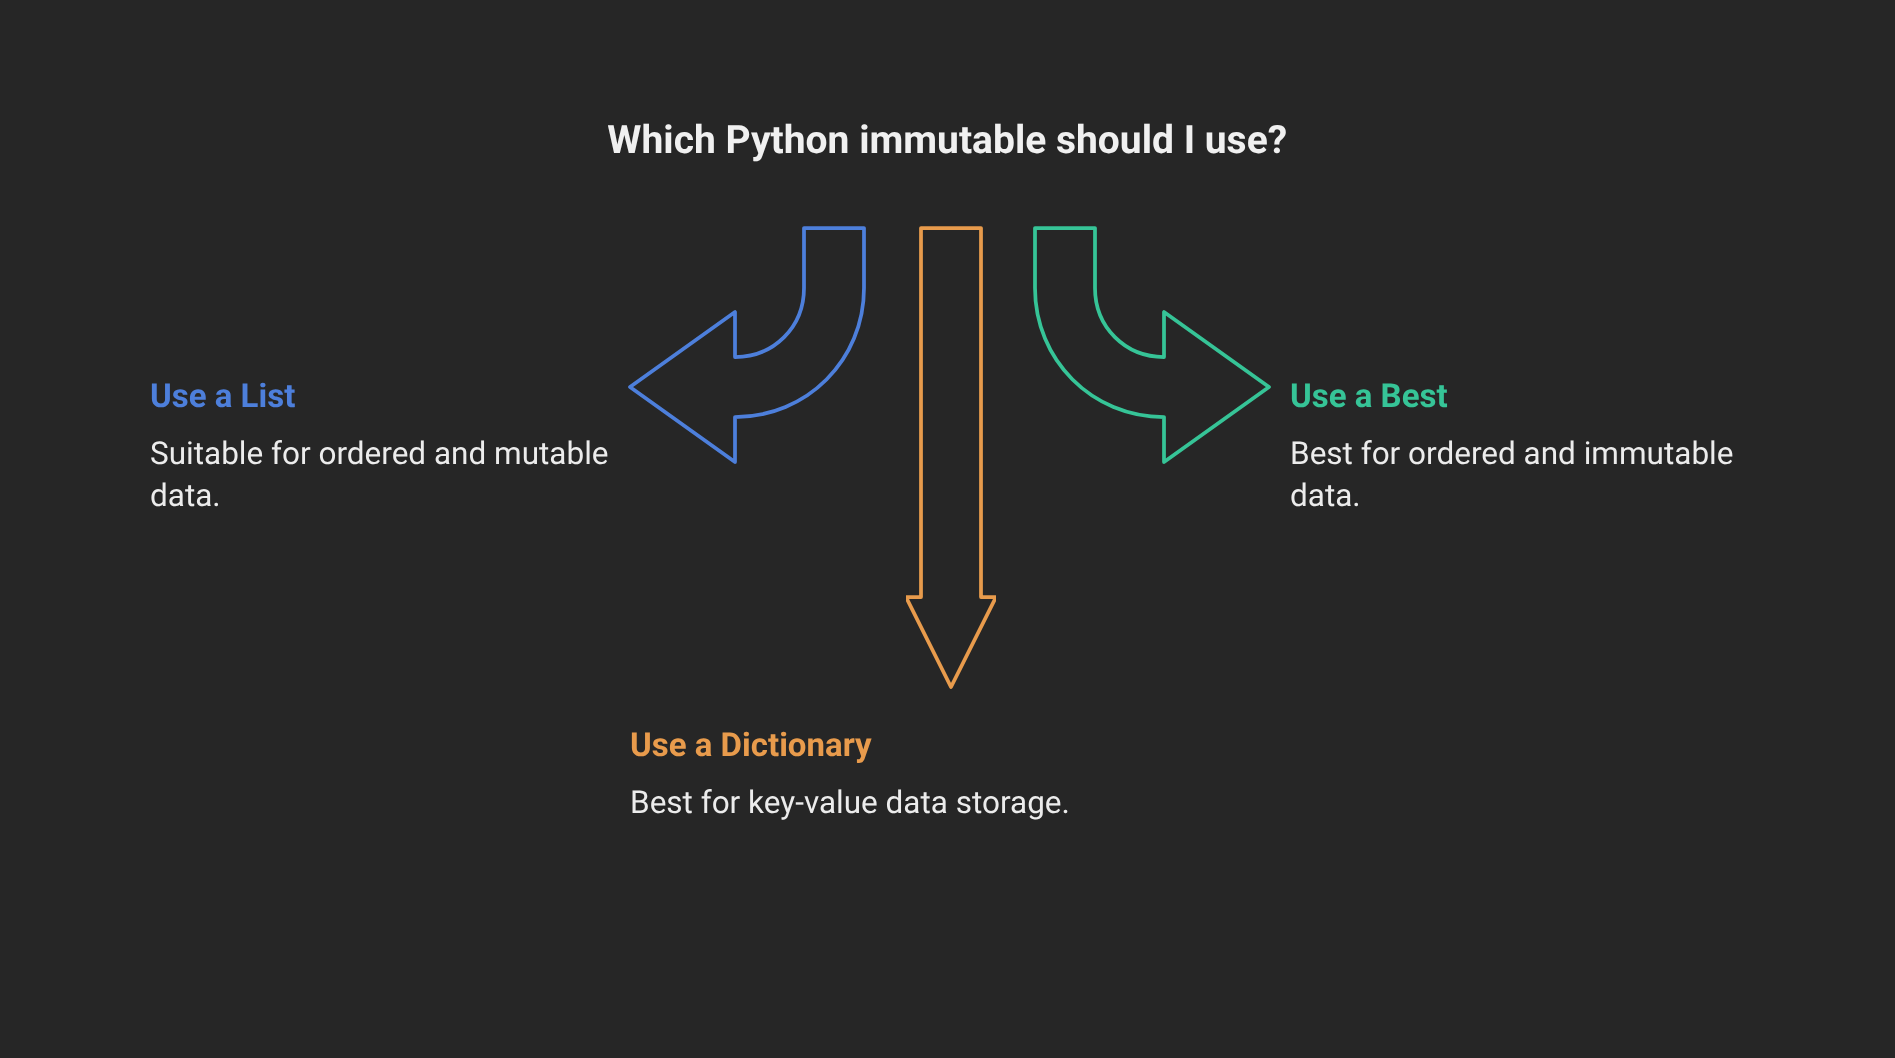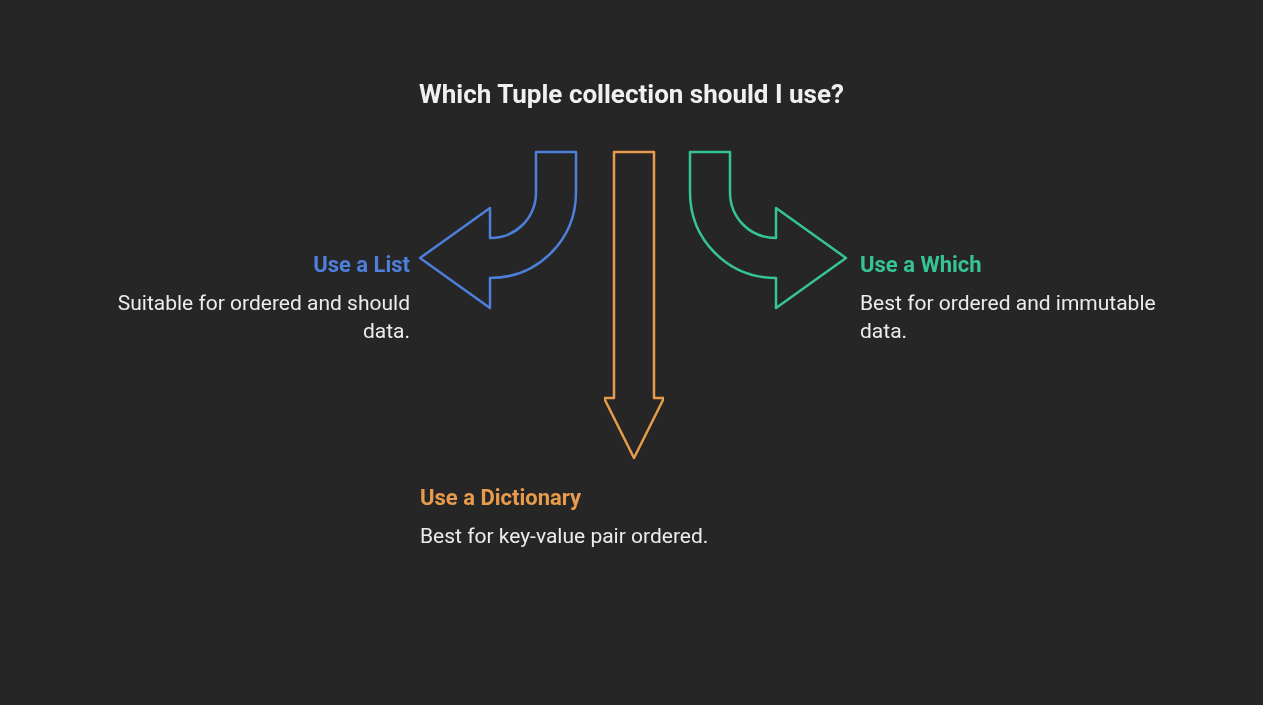--- a/index.html
+++ b/index.html
@@ -35,21 +35,21 @@
 
   .branch {
     position: absolute;
     text-align: center;
   }
   .branch-left  { left: 100px; top: 252px; width: 310px; text-align:right;}
   .branch-right { left: 860px; top: 252px; width: 300px; text-align:left;}
   .branch-down  { left: 420px; top: 485px; width: 420px; }
 
   .branch-left .heading,
-  .branch-left .desc { text-align: right; }
+  .branch-left .desc { text-align: left; }
   .branch-right .heading,
   .branch-right .desc { text-align: left; }
   .branch-down .heading,
   .branch-down .desc { text-align: left; }
 
   .heading {
     font-size: 22px;
     font-weight: 700;
     margin-bottom: 12px;
   }
@@ -61,21 +61,21 @@
   }
   .c-blue   { color: #4d7fdb; }
   .c-green  { color: #36c497; }
   .c-orange { color: #e89b4c; }
 </style>
 </head>
 <body>
 
 <div class="canvas">
 
-  <div class="title">Which Tuple collection should I use?</div>
+  <div class="title">Which Python immutable should I use?</div>
 
   <div class="arrow arrow-left">
     <svg width="190" height="190" viewBox="0 0 190 190">
       <path d="
         M130 4
         L170 4
         L170 44
         C170 92 132 130 84 130
         L84 160
         L14 110
@@ -111,26 +111,26 @@
         L176 110
         L106 60
         L106 90
         C80 90 60 70 60 44
         Z" fill="none" stroke="#36c497" stroke-width="2.5" stroke-linejoin="round"></path>
     </svg>
   </div>
 
   <div class="branch branch-left">
     <div class="heading c-blue">Use a List</div>
-    <div class="desc">Suitable for ordered and should data.</div>
+    <div class="desc">Suitable for ordered and mutable data.</div>
   </div>
 
   <div class="branch branch-right">
-    <div class="heading c-green">Use a Which</div>
+    <div class="heading c-green">Use a Best</div>
     <div class="desc">Best for ordered and immutable data.</div>
   </div>
 
   <div class="branch branch-down">
     <div class="heading c-orange">Use a Dictionary</div>
-    <div class="desc">Best for key-value pair ordered.</div>
+    <div class="desc">Best for key-value data storage.</div>
   </div>
 
 </div>
 
 </body></html>

